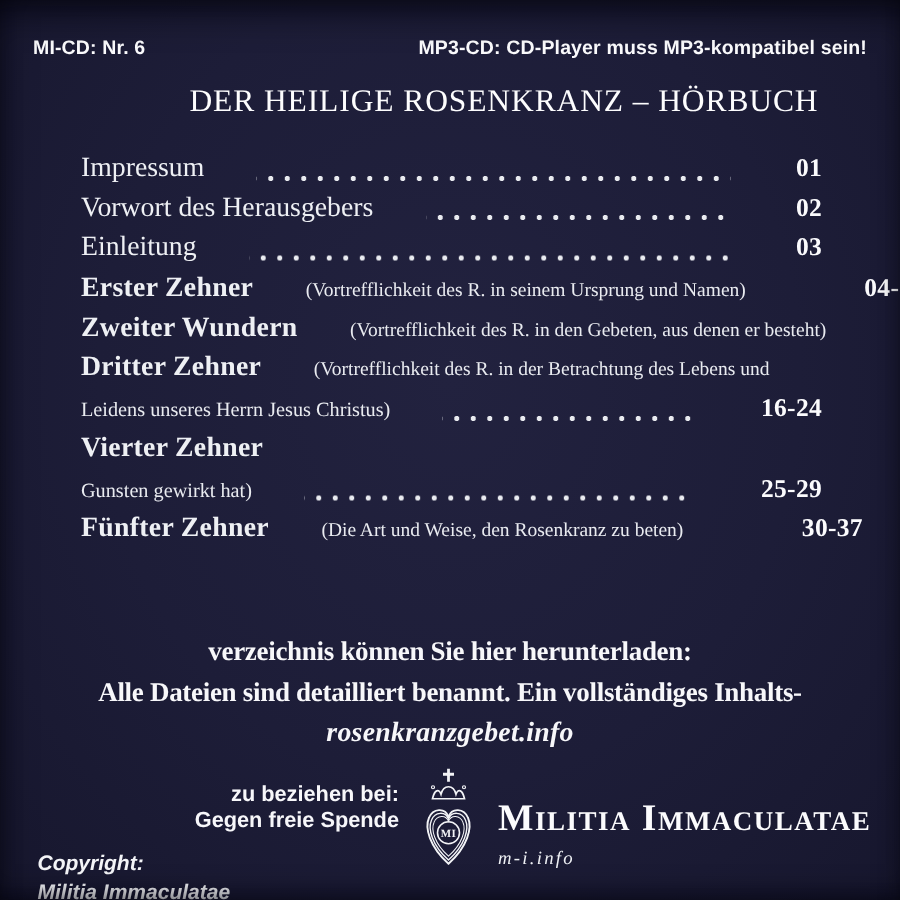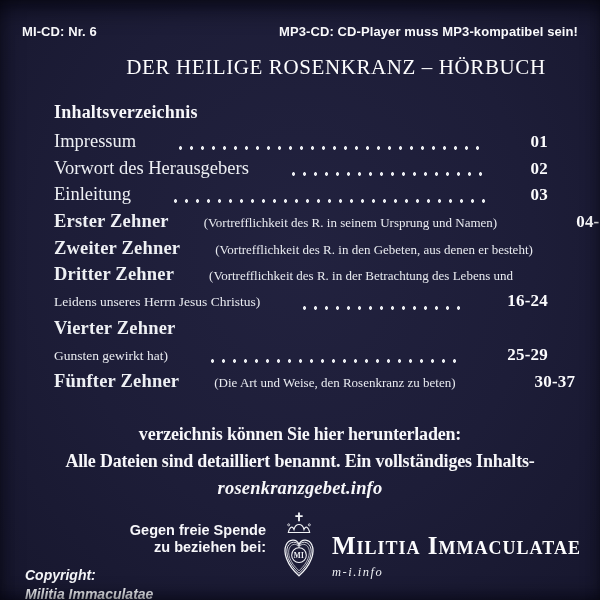--- a/index.html
+++ b/index.html
@@ -85,21 +85,20 @@
 <div class="page">
 
   <div class="top-row">
     <span>MI-CD: Nr. 6</span>
     <span>MP3-CD: CD-Player muss MP3-kompatibel sein!</span>
   </div>
 
   <div class="title">DER HEILIGE ROSENKRANZ – HÖRBUCH</div>
 
   <div class="toc">
-    <div class="toc-heading">Inhaltsverzeichnis</div>
 
     <div class="toc-row">
       <span class="toc-main">Impressum</span>
 
       <span class="toc-leader"></span>
       <span class="toc-pages">01</span>
     </div>
 
     <div class="toc-row">
       <span class="toc-main">Vorwort des Herausgebers</span>
@@ -116,21 +115,21 @@
     </div>
 
     <div class="toc-row zehner">
       <span class="toc-main">Erster Zehner</span>
       <span class="toc-note">(Vortrefflichkeit des R. in seinem Ursprung und Namen)</span>
       <span class="toc-leader"></span>
       <span class="toc-pages">04-09</span>
     </div>
 
     <div class="toc-row zehner">
-      <span class="toc-main">Zweiter Zehner</span>
+      <span class="toc-main">Zweiter Wundern</span>
       <span class="toc-note">(Vortrefflichkeit des R. in den Gebeten, aus denen er besteht)</span>
       <span class="toc-leader no-dots"></span>
       <span class="toc-pages">10-15</span>
     </div>
 
     <div class="toc-row zehner">
       <span class="toc-main">Dritter Zehner</span>
       <span class="toc-note">(Vortrefflichkeit des R. in der Betrachtung des Lebens und</span>
       <span class="toc-leader no-dots"></span>
       <span class="toc-pages"></span>
@@ -169,22 +168,22 @@
     <div>Alle Dateien sind detailliert benannt. Ein vollständiges Inhalts-</div>
     <a class="download-link" href="#">rosenkranzgebet.info</a>
   </div>
 
   <div class="copyright">
     <div>Copyright:</div>
     <div>Militia Immaculatae</div>
   </div>
 
   <div class="order">
+    <div>zu beziehen bei:</div>
     <div>Gegen freie Spende</div>
-    <div>zu beziehen bei:</div>
   </div>
 
   <div class="logo">
     <svg viewBox="0 0 60 100" fill="none" stroke="#f2f3f6" xmlns="http://www.w3.org/2000/svg">
 
       <path d="M30 2 V15 M24.5 7.5 H35.5" stroke-width="2.8"></path>
 
       <path d="M14 32 C16 23 20.5 21.5 22.5 27.5 C25 17.5 35 17.5 37.5 27.5 C39.5 21.5 44 23 46 32 Z" stroke-width="1.7"></path>
       <circle cx="14.5" cy="20.5" r="1.5" stroke-width="1.2"></circle>
       <circle cx="45.5" cy="20.5" r="1.5" stroke-width="1.2"></circle>

